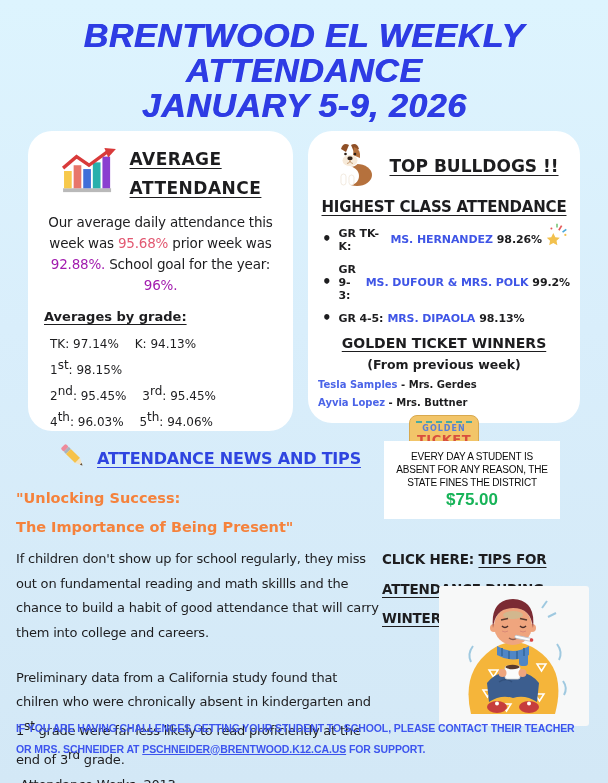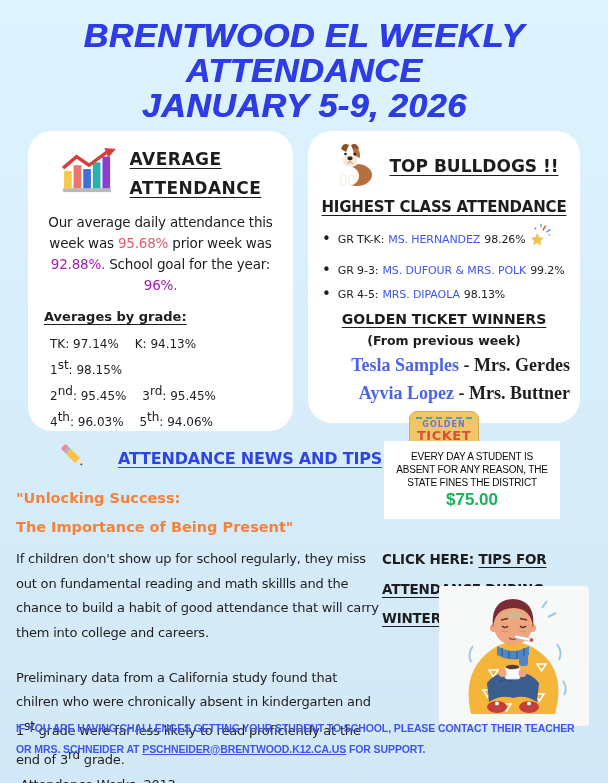--- a/index.html
+++ b/index.html
@@ -25,38 +25,38 @@
   .val-pink{color:#e25972;} .val-blue{color:#a21caf;}
   .by-grade{margin-top:11px;text-align:left;font-size:13px;font-weight:700;}
   .grade-lines{margin-top:5px;font-size:12px;line-height:1.75;text-align:left;padding-left:6px;font-weight:500;}
   .grade-item{margin-right:12px;white-space:nowrap;}
   sup{font-size:12px;}
 
   .bull-head{display:flex;align-items:center;justify-content:center;gap:10px;}
   .bull-title{font-size:17px;font-weight:700;}
   .bull-sub{text-align:center;font-size:15px;font-weight:700;margin-top:7px;letter-spacing:-.2px;}
   .bull-list{margin:9px 0 0 4px;padding:0;list-style:none;}
-  .bull-item{font-size:11px;font-weight:400;margin-bottom:9px;letter-spacing:-.1px;display:flex;align-items:center;}
+  .bull-item{font-size:11px;font-weight:700;margin-bottom:9px;letter-spacing:-.1px;display:flex;align-items:center;}
   .bull-item::before{content:"\2022";font-size:15px;margin-right:7px;line-height:1;}
   .bull-teacher{color:#3f55e6;margin:0 4px;white-space:nowrap;}
   .party{margin-left:2px;position:relative;top:-4px;}
   .golden-head{text-align:center;font-size:14px;font-weight:700;margin-top:3px;}
   .golden-sub{text-align:center;font-size:12.5px;font-weight:600;margin-top:6px;}
-  .winner-line{text-align:right;font-size:18px;font-weight:600;margin-top:7px;font-family:Liberation Serif, serif;}
+  .winner-line{text-align:left;font-size:10px;font-weight:600;margin-top:7px;}
   .winner-student{color:#4b64e8;}
   .ticket{width:68px;height:38px;background:#f2c569;border:1px solid #d9a94e;border-radius:8px;
     display:flex;align-items:center;justify-content:center;margin:7px auto 0;}
   .ticket-inner{width:56px;border-top:2px dashed #4aa9a2;border-bottom:2px dashed #4aa9a2;padding:1px 0;text-align:center;}
   .ticket-top{font-size:8px;font-weight:700;color:#5a7fd4;letter-spacing:1px;}
   .ticket-bottom{font-size:13px;font-weight:700;color:#d94f3d;letter-spacing:.5px;line-height:1;}
 
   
   .lower{display:flex;margin-top:10px;padding:0 0 0 16px;}
   .news{width:366px;}
-  .news-head{display:flex;align-items:center;gap:9px;margin-left:42px;justify-content:space-between;}
+  .news-head{display:flex;align-items:center;gap:9px;margin-left:42px;}
   .news-title{font-size:16px;font-weight:700;color:#2f45e0;letter-spacing:-.2px;}
   .quote{color:#f5823c;font-size:14.5px;font-weight:600;line-height:2;margin-top:9px;}
   .para{font-size:13px;line-height:1.9;font-weight:500;margin-top:5px;letter-spacing:-.2px;}
   .para2{margin-top:20px;}
 
   .side{position:relative;width:210px;margin-left:0;}
   .fine-box{background:#fff;width:172px;margin-left:2px;padding:9px 2px;text-align:center;}
   .fine-lines{font-family:"Liberation Sans",sans-serif;font-size:10px;font-weight:400;line-height:1.3;
     letter-spacing:-.2px;color:#0b0b0b;}
   .fine-amount{font-family:"Liberation Sans",sans-serif;font-size:17px;font-weight:700;color:#17b358;margin-top:1px;}

